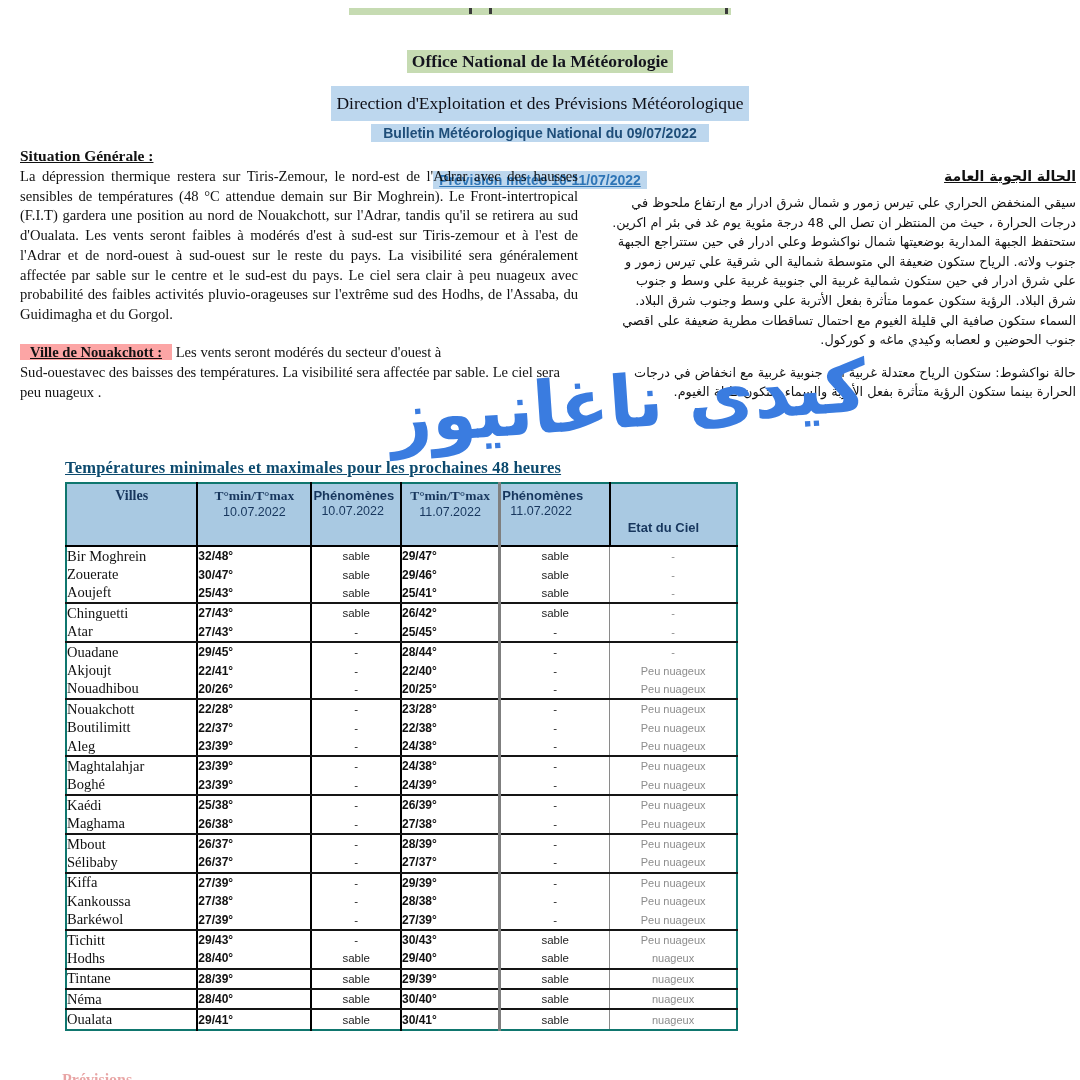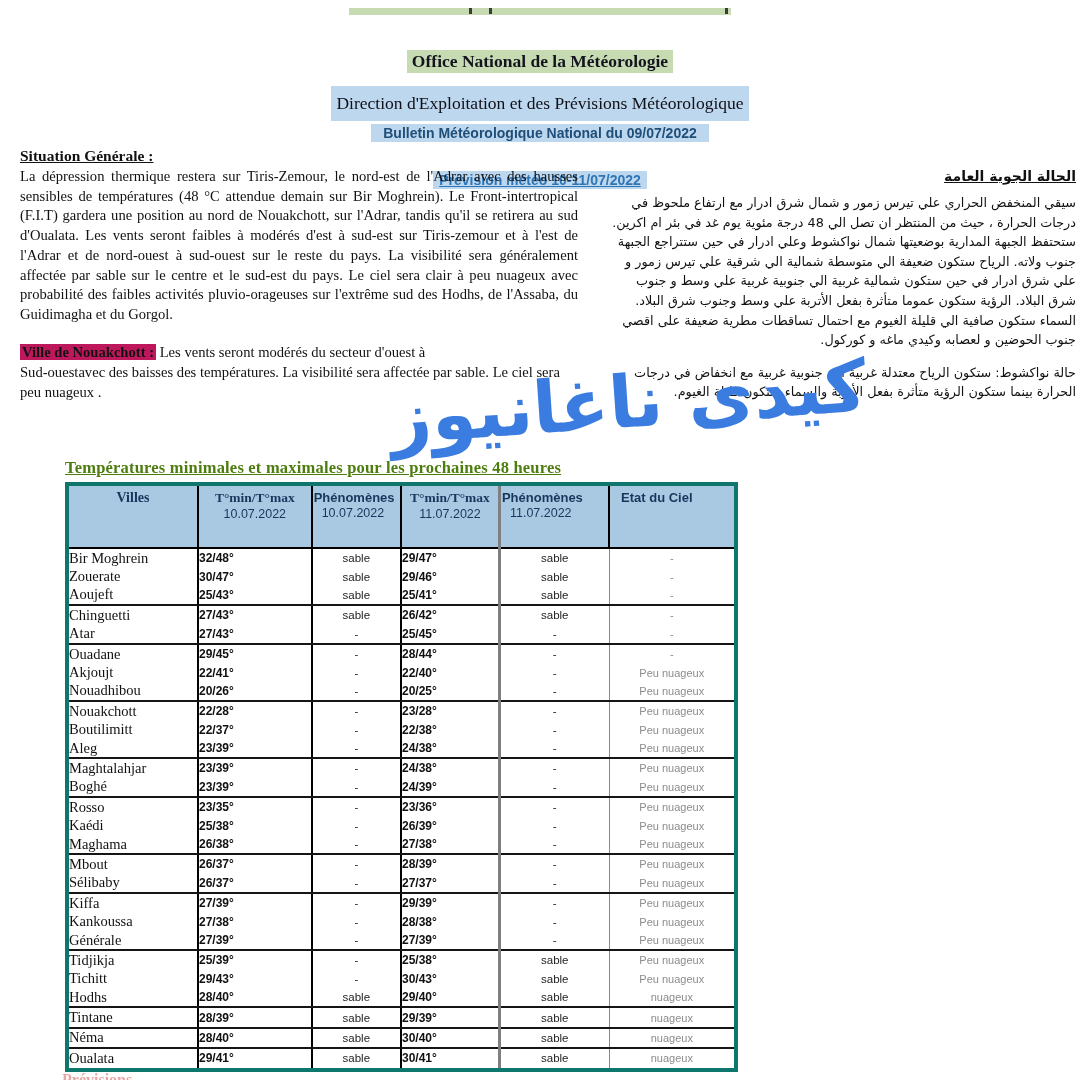--- a/index.html
+++ b/index.html
@@ -23,55 +23,55 @@
   .lh-prevision{display:inline-block;margin-top:29px;padding:1px 6px;
       font:bold 14px "Liberation Sans",sans-serif;color:#2e75b6;
       text-decoration:underline;}
 
   
   .fr-col{position:absolute;left:20px;top:147px;width:558px;}
   .fr-head{font:bold 15.5px "Liberation Serif",serif;text-decoration:underline;}
   .fr-body{margin-top:2px;font:400 14.6px "Liberation Serif",serif;
       line-height:19.7px;text-align:justify;}
   .fr-nkc{margin-top:17px;font:400 14.6px "Liberation Serif",serif;line-height:20px;}
-  .fr-nkc-head{font-weight:bold;background:#be185d;padding:0 2px;}
+  .fr-nkc-head{font-weight:bold;text-decoration:underline;background:#fca5a5;padding:0 10px;}
 
   
   .ar-col{position:absolute;left:606px;top:168px;width:470px;direction:rtl;}
   .ar-head{font:bold 14px "DejaVu Sans","Liberation Sans",sans-serif;
       text-decoration:underline;text-align:right;}
   .ar-body{margin-top:9px;font:400 12.8px "DejaVu Sans","Liberation Sans",sans-serif;
       line-height:19.6px;text-align:right;}
   .ar-nkc{margin-top:13px;font:400 12.8px "DejaVu Sans","Liberation Sans",sans-serif;
       line-height:19px;text-align:right;}
 
   
   .watermark{position:absolute;left:388px;top:360px;width:480px;
       font:bold 72px "DejaVu Sans",sans-serif;color:#3a7ce0;direction:rtl;
       transform:rotate(-4deg);white-space:nowrap;text-align:center;z-index:5;}
 
   
   .tbl-wrap{position:absolute;left:65px;top:458px;width:680px;}
-  .tbl-title{font:bold 16.5px "Liberation Serif",serif;color:#4d7c0f;
+  .tbl-title{font:bold 16.5px "Liberation Serif",serif;color:#0c4a6e;
       text-decoration:underline;letter-spacing:.2px;}
   table.wx{border-collapse:collapse;table-layout:fixed;width:673px;
-      border:4px solid #0f766e;margin-top:4px;background:#fff;}
+      border:2px solid #0f766e;margin-top:4px;background:#fff;}
   table.wx thead th{background:#a9c9e2;height:56px;vertical-align:top;
       padding-top:4px;border-bottom:2px solid #000;color:#17365d;}
   table.wx th,table.wx td{overflow:hidden;}
   
   .bL2{border-left:2.5px solid #000;}
   .bL5{border-left:3px solid #7f7f7f;}
   .bL6{border-left:1px solid #8a8a8a;}
   .h-main{font:bold 14px "Liberation Serif",serif;}
   .h-temp1{font:bold 13.5px "Liberation Serif",serif;}
   .h-temp2{font:400 12.5px "Liberation Sans",sans-serif;margin-top:1px;}
   .h-phen1{font:bold 13px "Liberation Sans",sans-serif;text-align:left;padding-left:0;}
   .h-phen2{font:400 12.5px "Liberation Sans",sans-serif;text-align:left;padding-left:8px;margin-top:1px;}
-  .h-sky{font:bold 13px "Liberation Sans",sans-serif;text-align:left;padding-left:10px;}
+  .h-sky{font:bold 13px "Liberation Sans",sans-serif;text-align:left;padding-left:16px;margin-top:32px;}
   table.wx td{height:18.4px;padding:0;}
   td.c-city{font:400 14.5px "Liberation Serif",serif;padding-left:11px;}
   td.c-temp{font:bold 12px "Liberation Sans",sans-serif;}
   td.c-phen{font:400 11.5px "Liberation Sans",sans-serif;text-align:center;color:#222;}
   td.c-sky{font:400 11px "Liberation Sans",sans-serif;text-align:center;color:#8c8c8c;}
   tr.group-end td{border-bottom:2.5px solid #151515;}
 
   
   .footer-cut{position:absolute;left:62px;top:1071px;
       font:bold 16px "Liberation Serif",serif;color:#c00000;opacity:.35;
@@ -253,28 +253,20 @@
           </tr>
           <tr class="group-end">
             <td class="c-city">Boghé</td>
             <td class="c-temp bL2">23/39°</td>
             <td class="c-phen bL2">-</td>
             <td class="c-temp bL2">24/39°</td>
             <td class="c-phen bL5">-</td>
             <td class="c-sky bL6">Peu nuageux</td>
           </tr>
           <tr>
-            <td class="c-city">Rosso</td>
-            <td class="c-temp bL2">23/35°</td>
-            <td class="c-phen bL2">-</td>
-            <td class="c-temp bL2">23/36°</td>
-            <td class="c-phen bL5">-</td>
-            <td class="c-sky bL6">Peu nuageux</td>
-          </tr>
-          <tr>
             <td class="c-city">Kaédi</td>
             <td class="c-temp bL2">25/38°</td>
             <td class="c-phen bL2">-</td>
             <td class="c-temp bL2">26/39°</td>
             <td class="c-phen bL5">-</td>
             <td class="c-sky bL6">Peu nuageux</td>
           </tr>
           <tr class="group-end">
             <td class="c-city">Maghama</td>
             <td class="c-temp bL2">26/38°</td>
@@ -309,33 +301,25 @@
           </tr>
           <tr>
             <td class="c-city">Kankoussa</td>
             <td class="c-temp bL2">27/38°</td>
             <td class="c-phen bL2">-</td>
             <td class="c-temp bL2">28/38°</td>
             <td class="c-phen bL5">-</td>
             <td class="c-sky bL6">Peu nuageux</td>
           </tr>
           <tr class="group-end">
-            <td class="c-city">Générale</td>
+            <td class="c-city">Barkéwol</td>
             <td class="c-temp bL2">27/39°</td>
             <td class="c-phen bL2">-</td>
             <td class="c-temp bL2">27/39°</td>
             <td class="c-phen bL5">-</td>
-            <td class="c-sky bL6">Peu nuageux</td>
-          </tr>
-          <tr>
-            <td class="c-city">Tidjikja</td>
-            <td class="c-temp bL2">25/39°</td>
-            <td class="c-phen bL2">-</td>
-            <td class="c-temp bL2">25/38°</td>
-            <td class="c-phen bL5">sable</td>
             <td class="c-sky bL6">Peu nuageux</td>
           </tr>
           <tr>
             <td class="c-city">Tichitt</td>
             <td class="c-temp bL2">29/43°</td>
             <td class="c-phen bL2">-</td>
             <td class="c-temp bL2">30/43°</td>
             <td class="c-phen bL5">sable</td>
             <td class="c-sky bL6">Peu nuageux</td>
           </tr>

